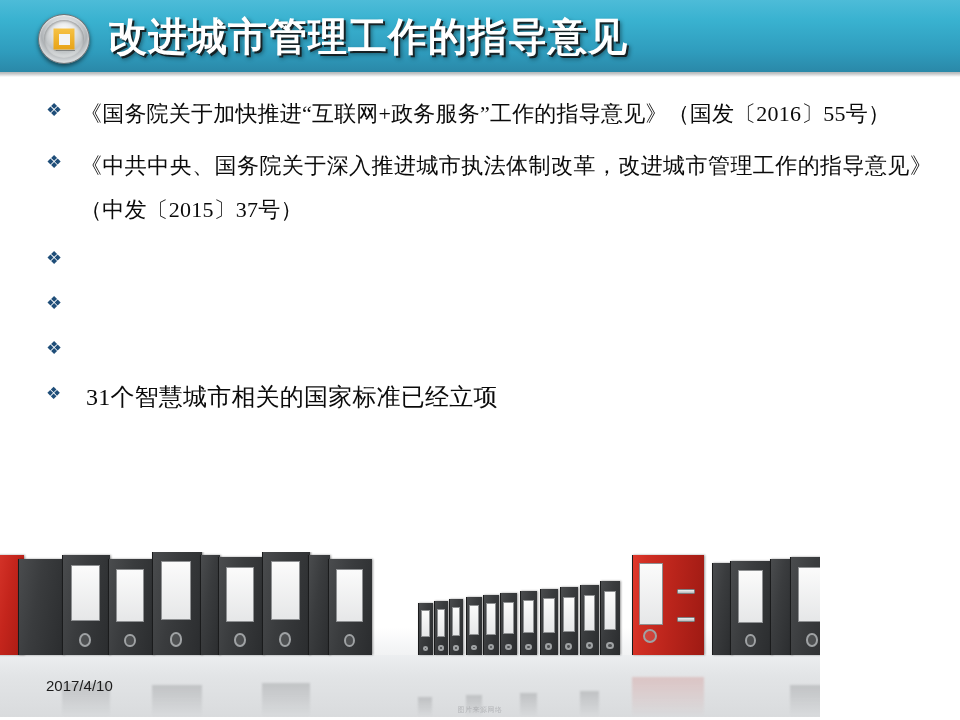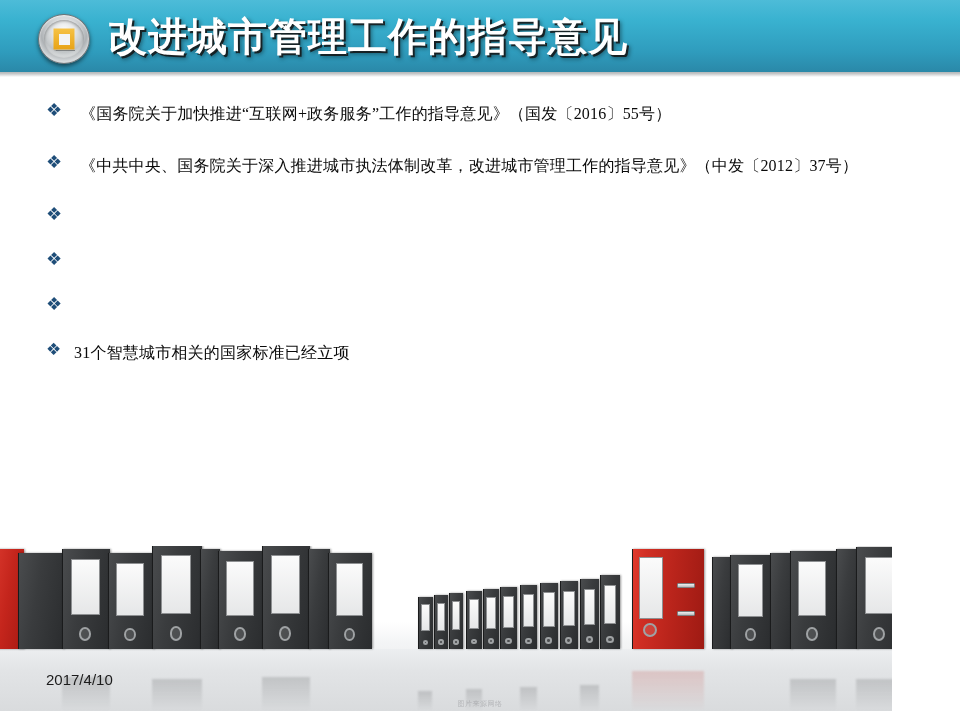--- a/index.html
+++ b/index.html
@@ -67,31 +67,31 @@
     margin-bottom:8px;
   }
   .bullet-marker{
     flex:0 0 auto;
     color:#1f4e79;
     font-size:18px; line-height:37px;
     width:34px;
   }
   .bullet-text{
     flex:1 1 auto;
-    font-size:16px; line-height:44px; color:#0a0a0a;
+    font-size:22px; line-height:44px; color:#0a0a0a;
     font-family:"Liberation Serif","DejaVu Serif",serif;
     letter-spacing:.2px;
     text-align:justify;
   }
   .bullet-row.compact .bullet-marker{ width:28px; font-size:17px; }
-  .bullet-row.compact .bullet-text{ font-size:16px; }
+  .bullet-row.compact .bullet-text{ font-size:24px;margin-left:12px; }
 
   
   #binder-photo{
-    position:absolute; left:0; bottom:9px; width:892px; height:165px;
+    position:absolute; left:0; bottom:3px; width:820px; height:165px;
     background:linear-gradient(180deg,#ffffff 0%, #ffffff 46%, #f4f5f6 58%, #e9eaec 76%, #dfe1e3 100%);
     overflow:hidden;
   }
   #binder-photo .floor{
     position:absolute; left:0; bottom:0; width:960px; height:62px;
     background:linear-gradient(180deg,#eceef0 0%, #e2e4e6 35%, #d9dbdd 100%);
   }
   .binder{
     position:absolute; bottom:62px;
     background:linear-gradient(100deg,#4a4c4e 0%, #3a3c3e 40%, #2a2c2e 100%);
@@ -157,21 +157,21 @@
 
 <div id="bullet-list">
 
   <div class="bullet-row">
     <span class="bullet-marker">❖</span>
     <span class="bullet-text">《国务院关于加快推进“互联网+政务服务”工作的指导意见》（国发〔2016〕55号）</span>
   </div>
 
   <div class="bullet-row">
     <span class="bullet-marker">❖</span>
-    <span class="bullet-text">《中共中央、国务院关于深入推进城市执法体制改革，改进城市管理工作的指导意见》（中发〔2012〕37号）</span>
+    <span class="bullet-text">《中共中央、国务院关于深入推进城市执法体制改革，改进城市管理工作的指导意见》（中发〔2015〕37号）</span>
   </div>
 
   <div class="bullet-row">
     <span class="bullet-marker">❖</span>
   </div>
 
   <div class="bullet-row">
     <span class="bullet-marker">❖</span>
   </div>
 

